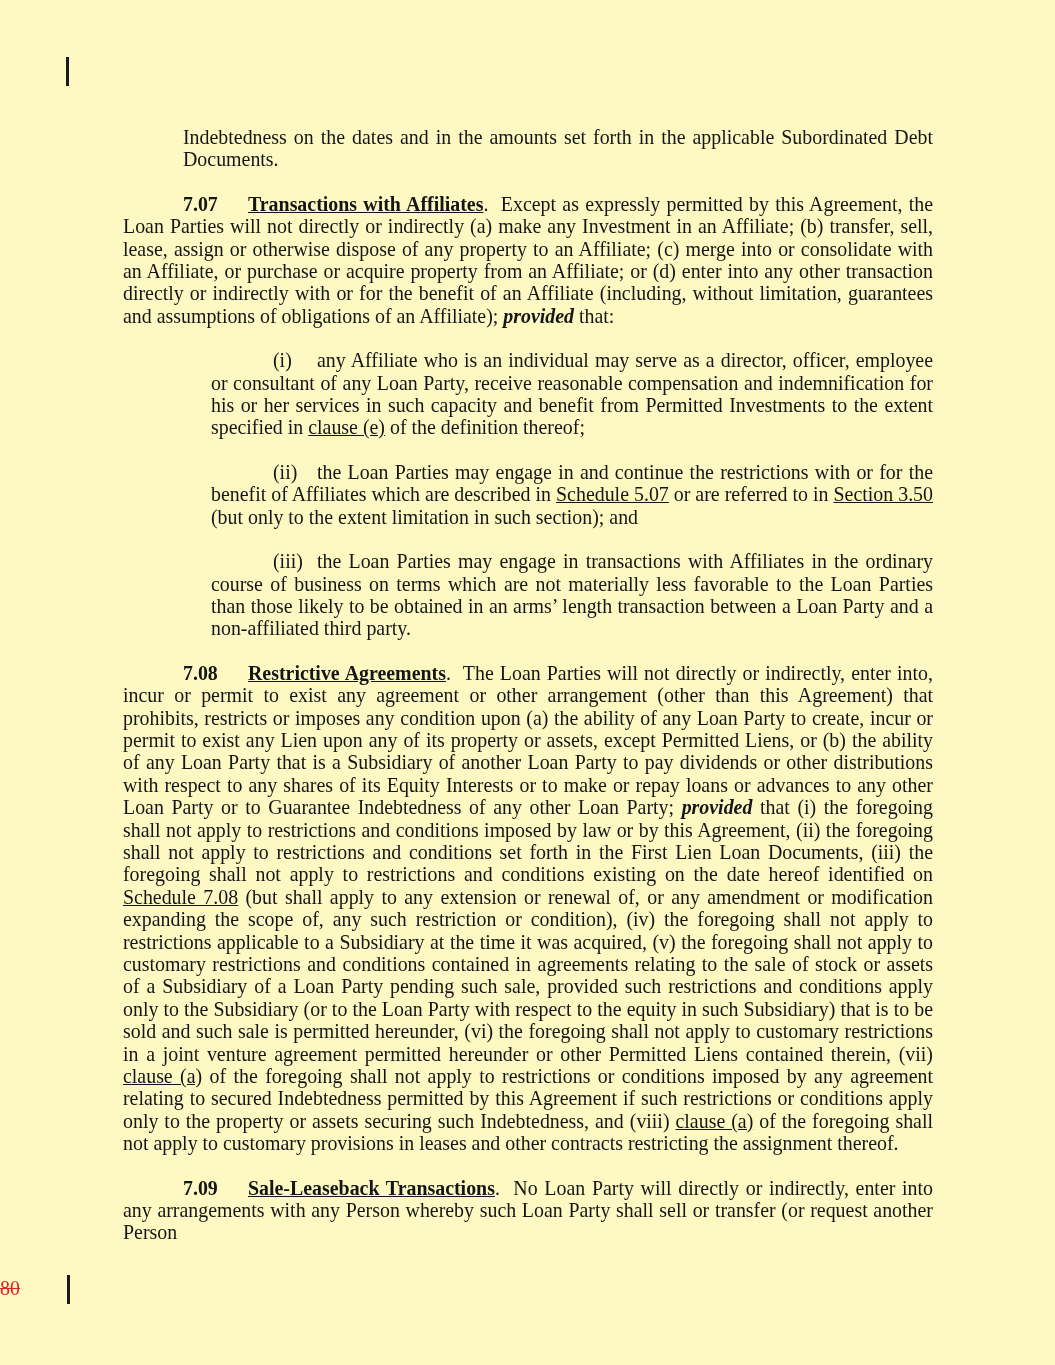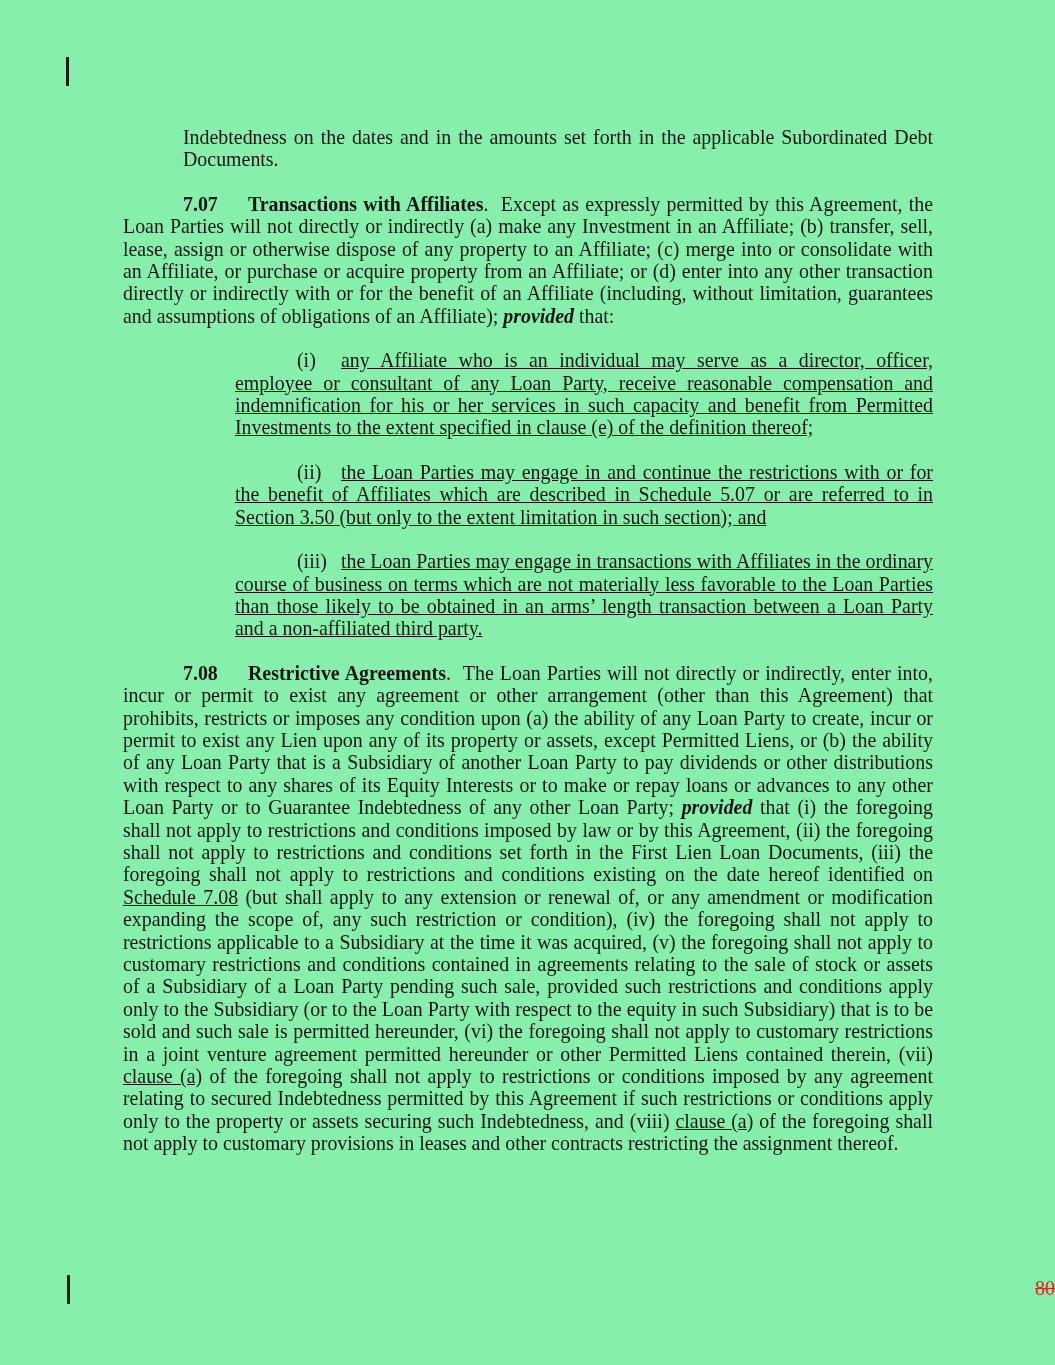--- a/index.html
+++ b/index.html
@@ -4,21 +4,21 @@
 <style>
   html, body {
     margin: 0;
     padding: 0;
     background: #ffffff;
   }
   .page {
     position: relative;
     width: 1055px;
     height: 1365px;
-    background: #86efac;
+    background: #fef9c3;
     color: #151515;
     font-family: "Liberation Serif", "DejaVu Serif", serif;
     font-size: 19.9px;
     line-height: 22.4px;
     overflow: hidden;
   }
   .body-block {
     position: absolute;
     left: 123px;
     top: 126px;
@@ -29,32 +29,32 @@
     text-align: justify;
   }
   p.para:last-child { margin-bottom: 0; }
   p.cont {
     margin-left: 60px;
   }
   p.sec {
     text-indent: 60px;
   }
   p.sub {
-    margin-left: 112px;
+    margin-left: 88px;
     text-indent: 62px;
-    text-decoration: underline;
   }
   .num {
     font-weight: bold;
     display: inline-block;
     width: 65px;
     text-indent: 0;
   }
   .title {
     font-weight: bold;
+    text-decoration: underline;
   }
   .it { font-style: italic; font-weight: bold; }
   .u  { text-decoration: underline; }
   .label {
     display: inline-block;
     width: 44px;
     text-indent: 0;
   }
   .change-bar {
     position: absolute;
@@ -62,21 +62,21 @@
     height: 29px;
     background: #1a1a1a;
   }
   .change-bar.top    { left: 66px; top: 57px; }
   .change-bar.bottom { left: 67px; top: 1275px; }
   .pagenum {
     position: absolute;
     left: 0;
     right: 0;
     top: 1277px;
-    text-align: right;
+    text-align: left;
     color: #e02424;
     text-decoration: line-through;
     font-size: 19.9px;
   }
 </style>
 </head>
 <body>
 
 <div class="page">
 
@@ -90,18 +90,19 @@
     <p class="para sec"><span class="num">7.07</span><span class="title">Transactions with Affiliates</span><span>.&nbsp; Except as expressly permitted by this Agreement, the Loan Parties will not directly or indirectly (a)&nbsp;make any Investment in an Affiliate; (b)&nbsp;transfer, sell, lease, assign or otherwise dispose of any property to an Affiliate; (c)&nbsp;merge into or consolidate with an Affiliate, or purchase or acquire property from an Affiliate; or (d)&nbsp;enter into any other transaction directly or indirectly with or for the benefit of an Affiliate (including, without limitation, guarantees and assumptions of obligations of an Affiliate); </span><span class="it">provided</span><span> that:</span></p>
 
     <p class="para sub"><span class="label">(i)</span><span>any Affiliate who is an individual may serve as a director, officer, employee or consultant of any Loan Party, receive reasonable compensation and indemnification for his or her services in such capacity and benefit from Permitted Investments to the extent specified in </span><span class="u">clause (e)</span><span> of the definition thereof;</span></p>
 
     <p class="para sub"><span class="label">(ii)</span><span>the Loan Parties may engage in and continue the restrictions with or for the benefit of Affiliates which are described in </span><span class="u">Schedule 5.07</span><span> or are referred to in </span><span class="u">Section 3.50</span><span> (but only to the extent limitation in such section); and</span></p>
 
     <p class="para sub"><span class="label">(iii)</span><span>the Loan Parties may engage in transactions with Affiliates in the ordinary course of business on terms which are not materially less favorable to the Loan Parties than those likely to be obtained in an arms’ length transaction between a Loan Party and a non-affiliated third party.</span></p>
 
     <p class="para sec"><span class="num">7.08</span><span class="title">Restrictive Agreements</span><span>.&nbsp; The Loan Parties will not directly or indirectly, enter into, incur or permit to exist any agreement or other arrangement (other than this Agreement) that prohibits, restricts or imposes any condition upon (a) the ability of any Loan Party to create, incur or permit to exist any Lien upon any of its property or assets, except Permitted Liens, or (b) the ability of any Loan Party that is a Subsidiary of another Loan Party to pay dividends or other distributions with respect to any shares of its Equity Interests or to make or repay loans or advances to any other Loan Party or to Guarantee Indebtedness of any other Loan Party; </span><span class="it">provided</span><span> that (i) the foregoing shall not apply to restrictions and conditions imposed by law or by this Agreement, (ii) the foregoing shall not apply to restrictions and conditions set forth in the First Lien Loan Documents, (iii) the foregoing shall not apply to restrictions and conditions existing on the date hereof identified on </span><span class="u">Schedule 7.08</span><span> (but shall apply to any extension or renewal of, or any amendment or modification expanding the scope of, any such restriction or condition), (iv) the foregoing shall not apply to restrictions applicable to a Subsidiary at the time it was acquired, (v) the foregoing shall not apply to customary restrictions and conditions contained in agreements relating to the sale of stock or assets of a Subsidiary of a Loan Party pending such sale, provided such restrictions and conditions apply only to the Subsidiary (or to the Loan Party with respect to the equity in such Subsidiary) that is to be sold and such sale is permitted hereunder, (vi) the foregoing shall not apply to customary restrictions in a joint venture agreement permitted hereunder or other Permitted Liens contained therein, (vii) </span><span class="u">clause (a)</span><span> of the foregoing shall not apply to restrictions or conditions imposed by any agreement relating to secured Indebtedness permitted by this Agreement if such restrictions or conditions apply only to the property or assets securing such Indebtedness, and (viii) </span><span class="u">clause (a)</span><span> of the foregoing shall not apply to customary provisions in leases and other contracts restricting the assignment thereof.</span></p>
 
+    <p class="para sec"><span class="num">7.09</span><span class="title">Sale-Leaseback Transactions</span><span>.&nbsp; No Loan Party will directly or indirectly, enter into any arrangements with any Person whereby such Loan Party shall sell or transfer (or request another Person</span></p>
 
   </div>
 
   <div class="pagenum">80</div>
 
 </div>
 
 </body></html>

